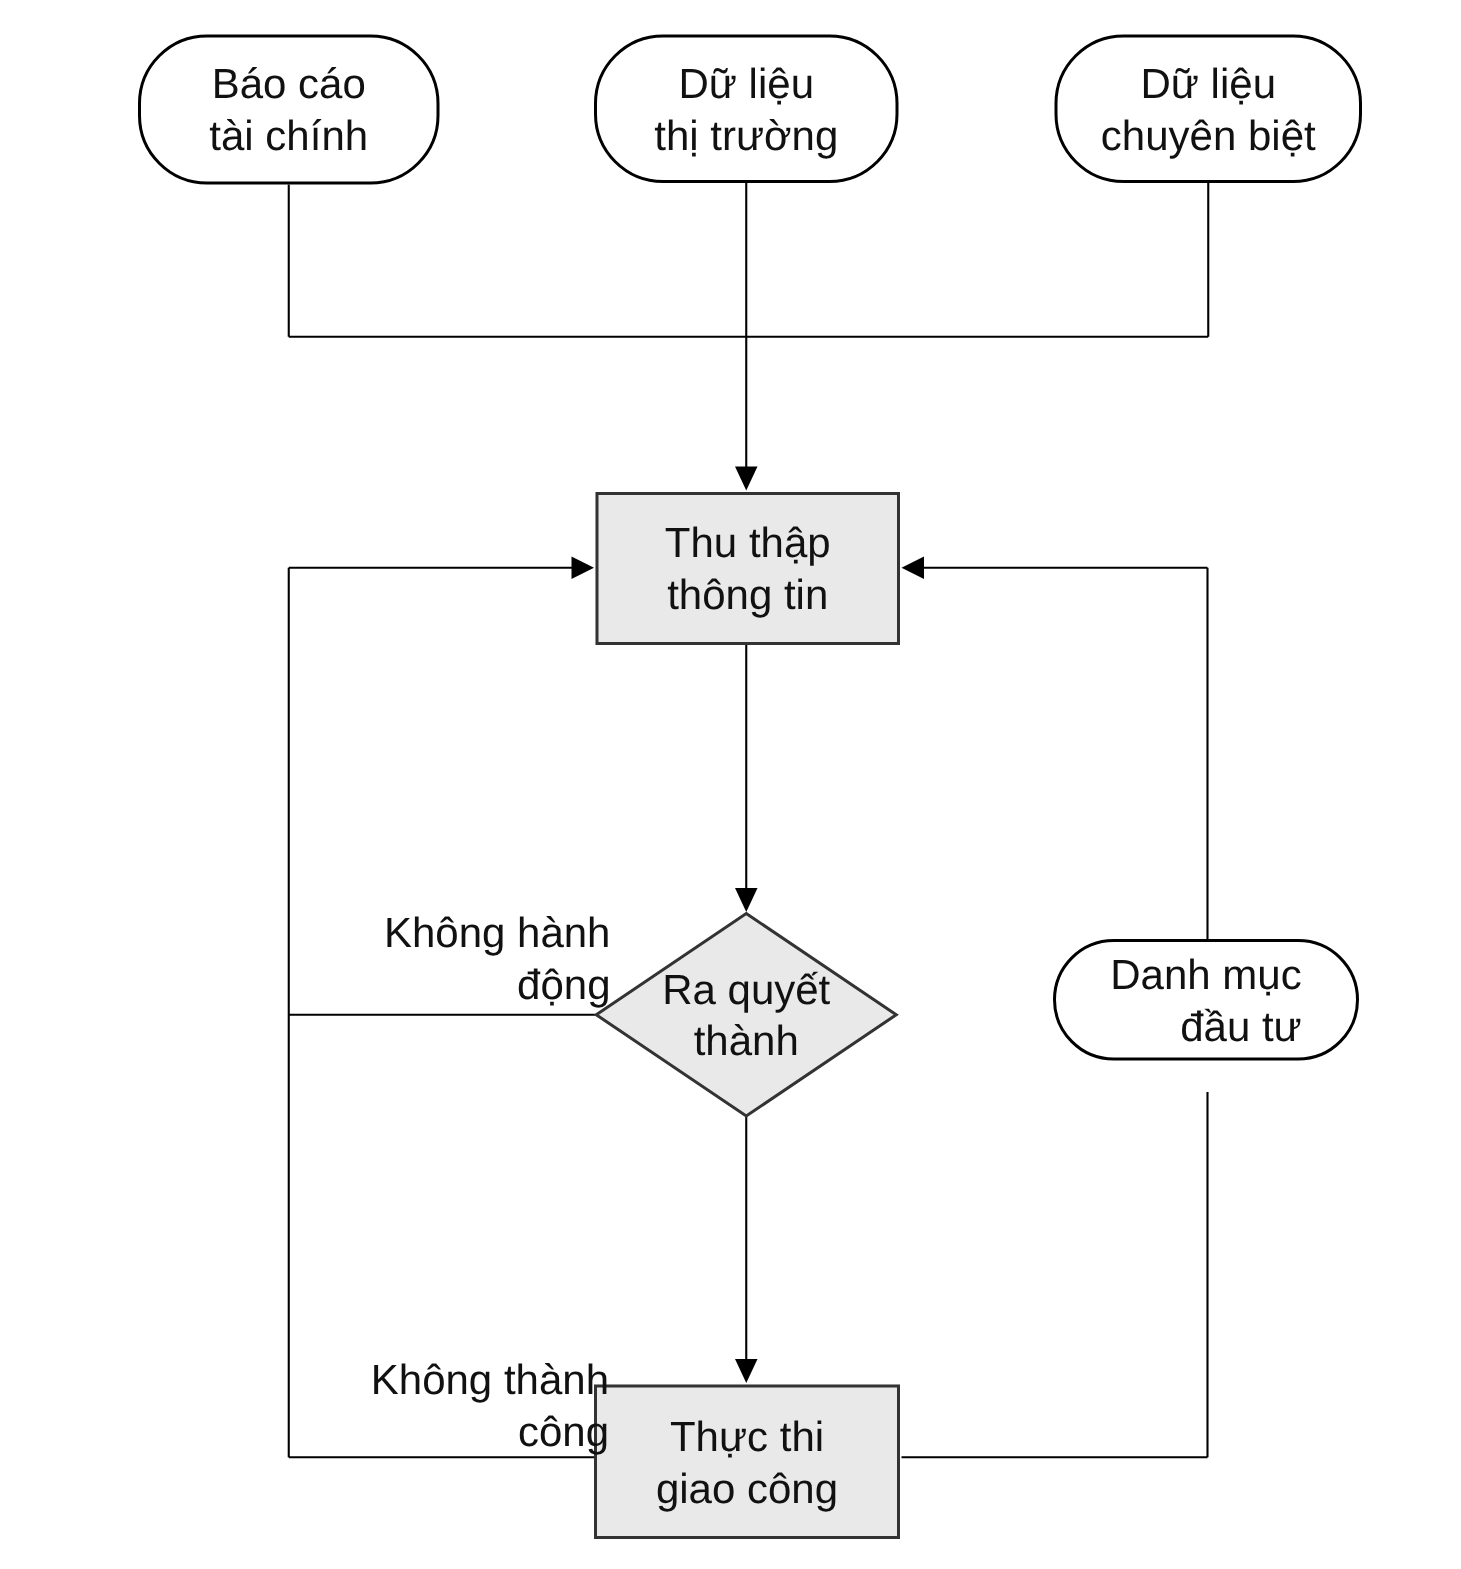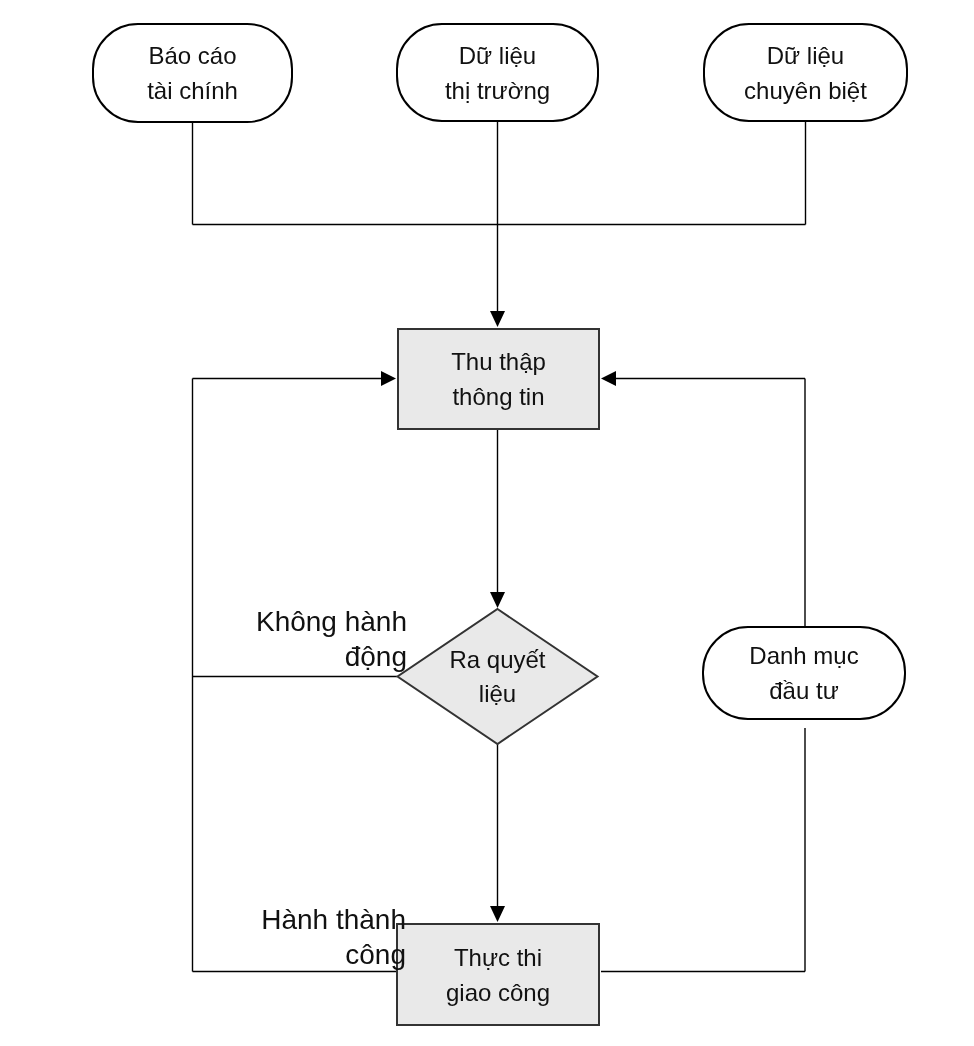--- a/index.html
+++ b/index.html
@@ -27,21 +27,21 @@
     left: 0; top: 0;
     width: 974px; height: 1046px;
   }
   .node {
     position: absolute;
     display: flex;
     align-items: center;
     justify-content: center;
     box-sizing: border-box;
     text-align: center;
-    font-size: 24px;
+    font-size: 28px;
     line-height: 35px;
     white-space: pre-line;
   }
   .terminal {
     background: var(--terminal-fill);
     border: 2.2px solid var(--terminal-border);
     border-radius: 46px;
   }
   .process {
     background: var(--process-fill);
@@ -108,31 +108,31 @@
 chuyên biệt</span>
   </div>
 
   <div class="node process" style="left:397px; top:328px; width:203px; height:102px;">
     <span>Thu thập
 thông tin</span>
   </div>
 
   <div class="node diamond-label" style="left:397px; top:609px; width:201px; height:135px;">
     <span>Ra quyết
-liệu</span>
+thành</span>
   </div>
 
-  <div class="node terminal" style="left:702px; top:626px; width:204px; height:94px;">
+  <div class="node terminal" style="left:702px; top:626px; width:204px; height:81px;text-align:right;">
     <span>Danh mục
 đầu tư</span>
   </div>
 
   <div class="node process" style="left:396px; top:923px; width:204px; height:103px;">
     <span>Thực thi
 giao công</span>
   </div>
 
   <div class="edge-label" style="left:177px; top:604px; width:230px;">Không hành
 động</div>
-  <div class="edge-label" style="left:176px; top:902px; width:230px;">Hành thành
+  <div class="edge-label" style="left:176px; top:902px; width:230px;">Không thành
 công</div>
 
 </div>
 
 </body></html>

